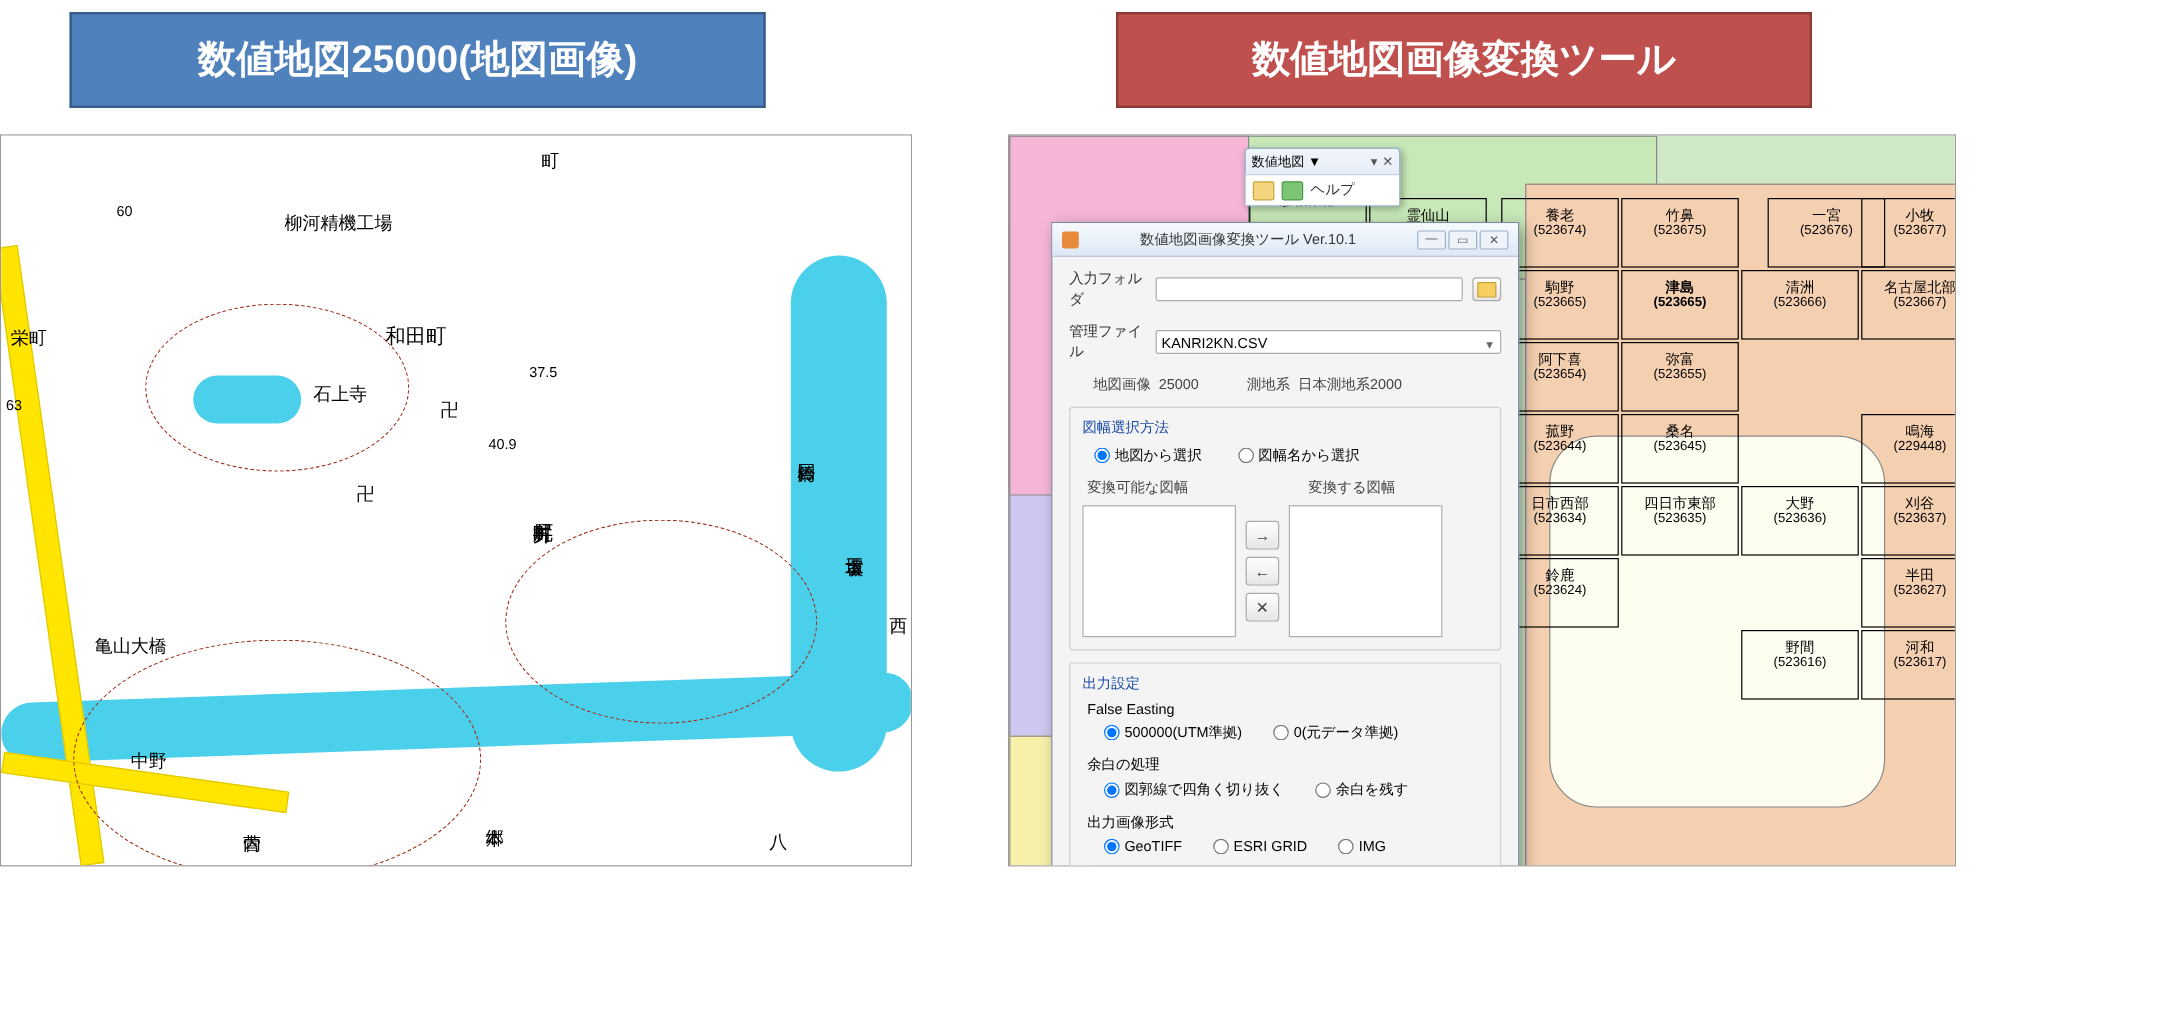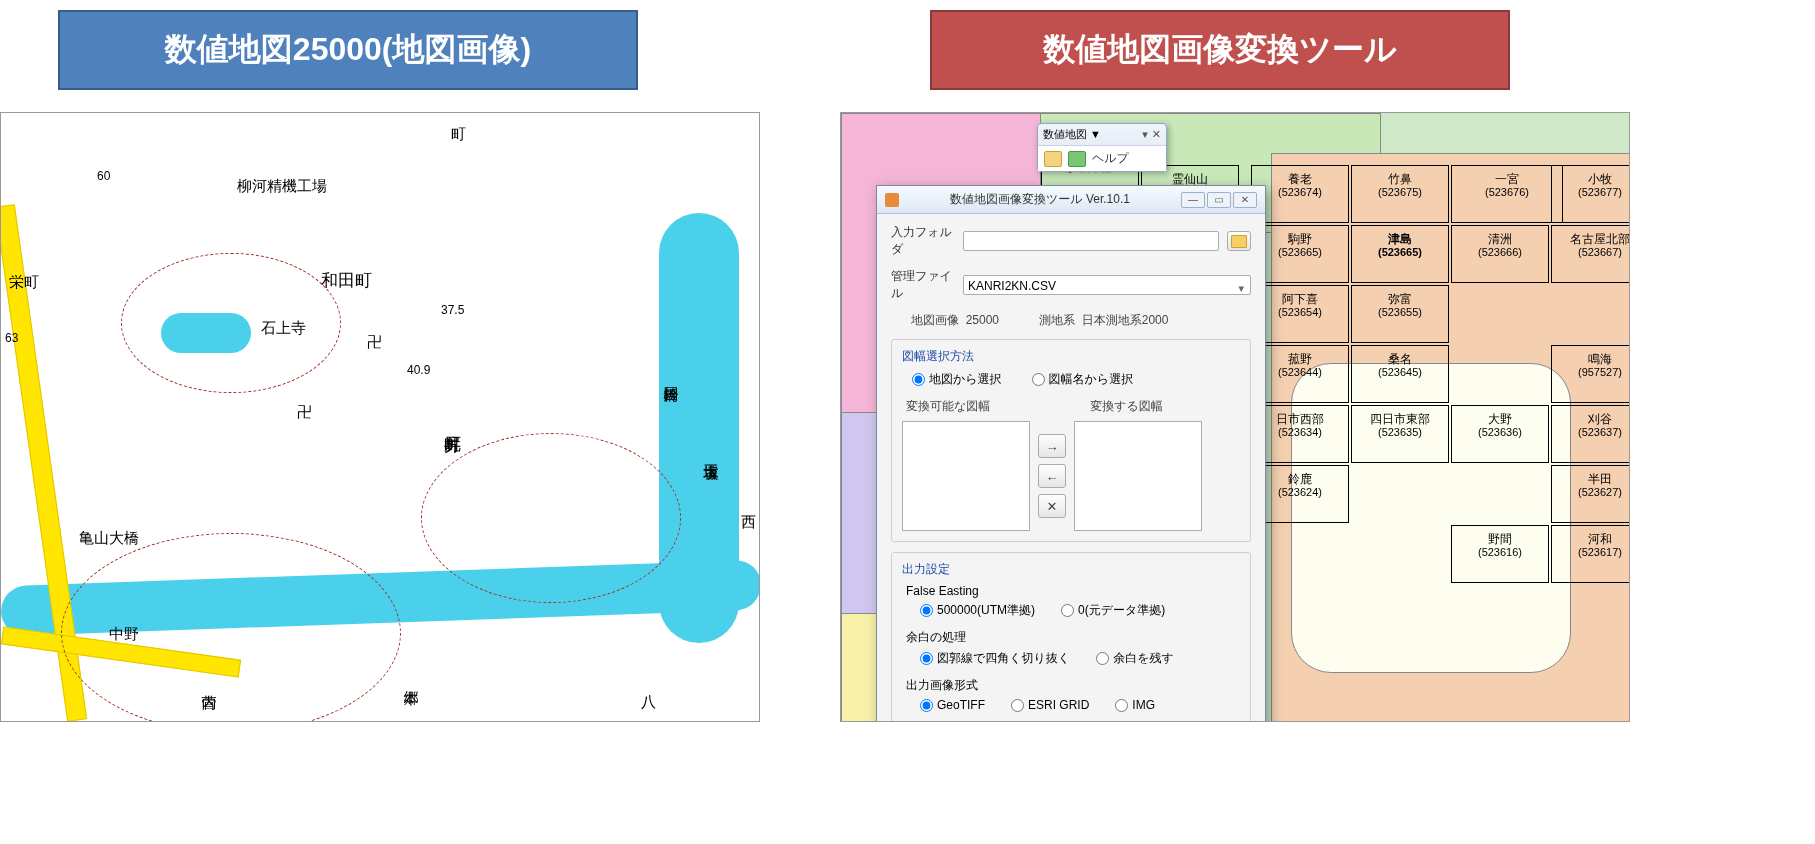--- a/index.html
+++ b/index.html
@@ -144,21 +144,21 @@
               <span class="code"></span>
             </div>
             <div class="gcell" style="left: 410px; top: 52px; width: 98px; height: 58px;">
               <span class="name">養老</span>
               <span class="code">(523674)</span>
             </div>
             <div class="gcell" style="left: 510px; top: 52px; width: 98px; height: 58px;">
               <span class="name">竹鼻</span>
               <span class="code">(523675)</span>
             </div>
-            <div class="gcell" style="left: 610px; top: 52px; width: 112px; height: 58px;">
+            <div class="gcell" style="left: 632px; top: 52px; width: 98px; height: 58px;">
               <span class="name">一宮</span>
               <span class="code">(523676)</span>
             </div>
             <div class="gcell" style="left: 710px; top: 52px; width: 98px; height: 58px;">
               <span class="name">小牧</span>
               <span class="code">(523677)</span>
             </div>
             <div class="gcell" style="left: 410px; top: 112px; width: 98px; height: 58px;">
               <span class="name">駒野</span>
               <span class="code">(523665)</span>
@@ -186,21 +186,21 @@
             <div class="gcell" style="left: 410px; top: 232px; width: 98px; height: 58px;">
               <span class="name">菰野</span>
               <span class="code">(523644)</span>
             </div>
             <div class="gcell" style="left: 510px; top: 232px; width: 98px; height: 58px;">
               <span class="name">桑名</span>
               <span class="code">(523645)</span>
             </div>
             <div class="gcell" style="left: 710px; top: 232px; width: 98px; height: 58px;">
               <span class="name">鳴海</span>
-              <span class="code">(957527)</span>
+              <span class="code">(229448)</span>
             </div>
             <div class="gcell" style="left: 410px; top: 292px; width: 98px; height: 58px;">
               <span class="name">日市西部</span>
               <span class="code">(523634)</span>
             </div>
             <div class="gcell" style="left: 510px; top: 292px; width: 98px; height: 58px;">
               <span class="name">四日市東部</span>
               <span class="code">(523635)</span>
             </div>
             <div class="gcell" style="left: 610px; top: 292px; width: 98px; height: 58px;">

